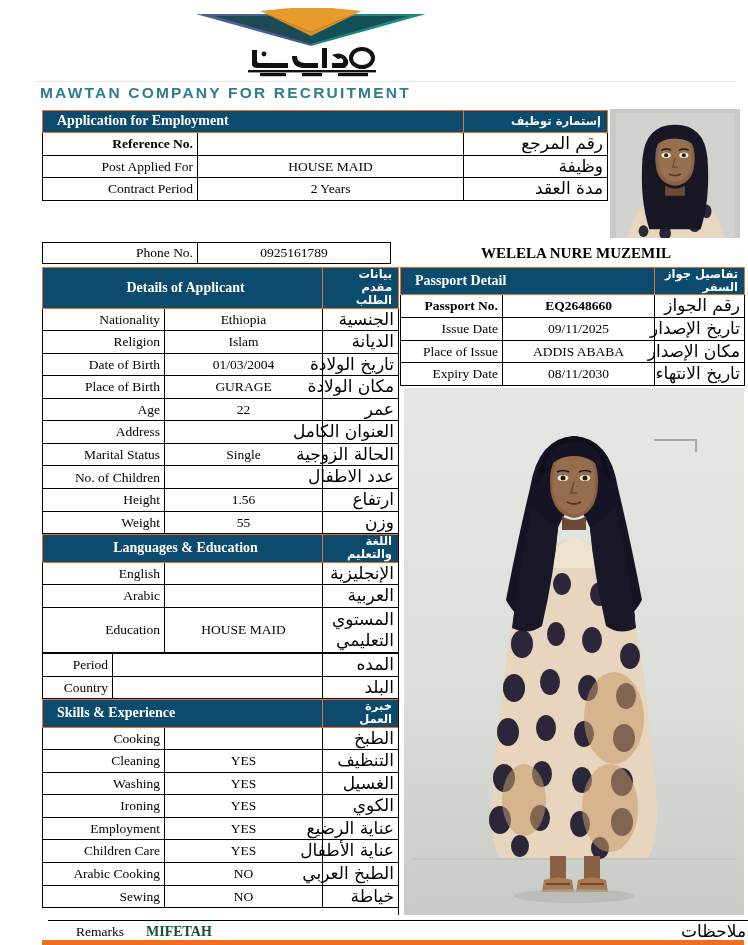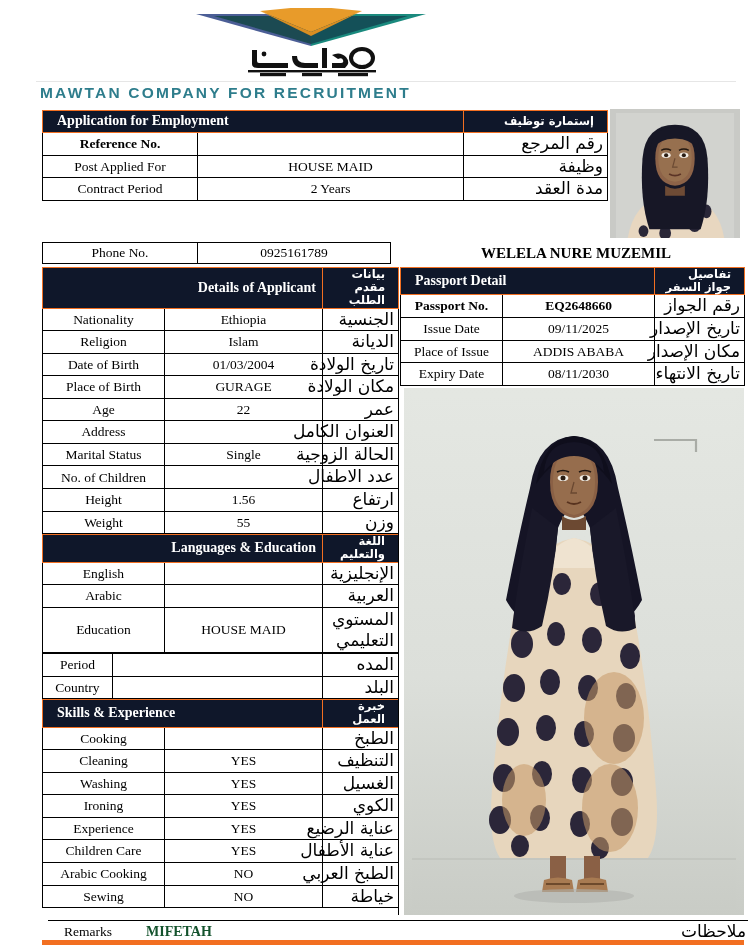--- a/index.html
+++ b/index.html
@@ -51,43 +51,43 @@
     color: #000;
   }
   .tbl td {
     border: 1px solid #000;
     padding: 1px 4px;
     height: 21px;
     vertical-align: middle;
     line-height: 1.15;
     background: #fff;
   }
-  .lbl   { text-align: center;  padding-left: 6px; white-space: nowrap; }
+  .lbl   { text-align: right;  padding-left: 6px; white-space: nowrap; }
   .val   { text-align: center; }
   .ar    { padding-right: 5px;
            font-family: "DejaVu Sans", sans-serif; font-size: 17px;
            direction: rtl; white-space: nowrap; }
   .bold  { font-weight: bold; }
 
   .bar td {
-    background: #0f172a;
+    background: #0c4a6e;
     border: 1px solid #f26f21;
     height: 22px;
     padding: 0 6px;
   }
   .bar .en {
     color: #ffffff; font-weight: bold; font-size: 14px;
-    text-align: right;
+    text-align: center;
     padding-left: 12px;
   }
   .bar .en.left { text-align: left; padding-left: 14px; }
   .bar .arw {
     color: #ffffff; font-weight: bold;
     font-family: "DejaVu Sans", sans-serif; font-size: 11.5px;
-    text-align: right; direction: rtl; padding-right: 13px;
+    text-align: right; direction: rtl; padding-right: 6px;
   }
 
   
   #top-table { position: absolute; left: 42px; top: 110px; width: 565px; }
   #top-table .c1 { width: 155px; }
   #top-table .c2 { width: 266px; }
   #top-table .c3 { width: 144px; }
 
   
   #phone-table { position: absolute; left: 42px; top: 242px; width: 348px; }
@@ -368,21 +368,21 @@
           <td class="lbl">Washing</td>
           <td class="val">YES</td>
           <td class="ar">الغسيل</td>
         </tr>
         <tr>
           <td class="lbl">Ironing</td>
           <td class="val">YES</td>
           <td class="ar">الكوي</td>
         </tr>
         <tr>
-          <td class="lbl">Experience</td>
+          <td class="lbl">Employment</td>
           <td class="val">YES</td>
           <td class="ar">عناية الرضيع</td>
         </tr>
         <tr>
           <td class="lbl">Children Care</td>
           <td class="val">YES</td>
           <td class="ar">عناية الأطفال</td>
         </tr>
         <tr>
           <td class="lbl">Arabic Cooking</td>

